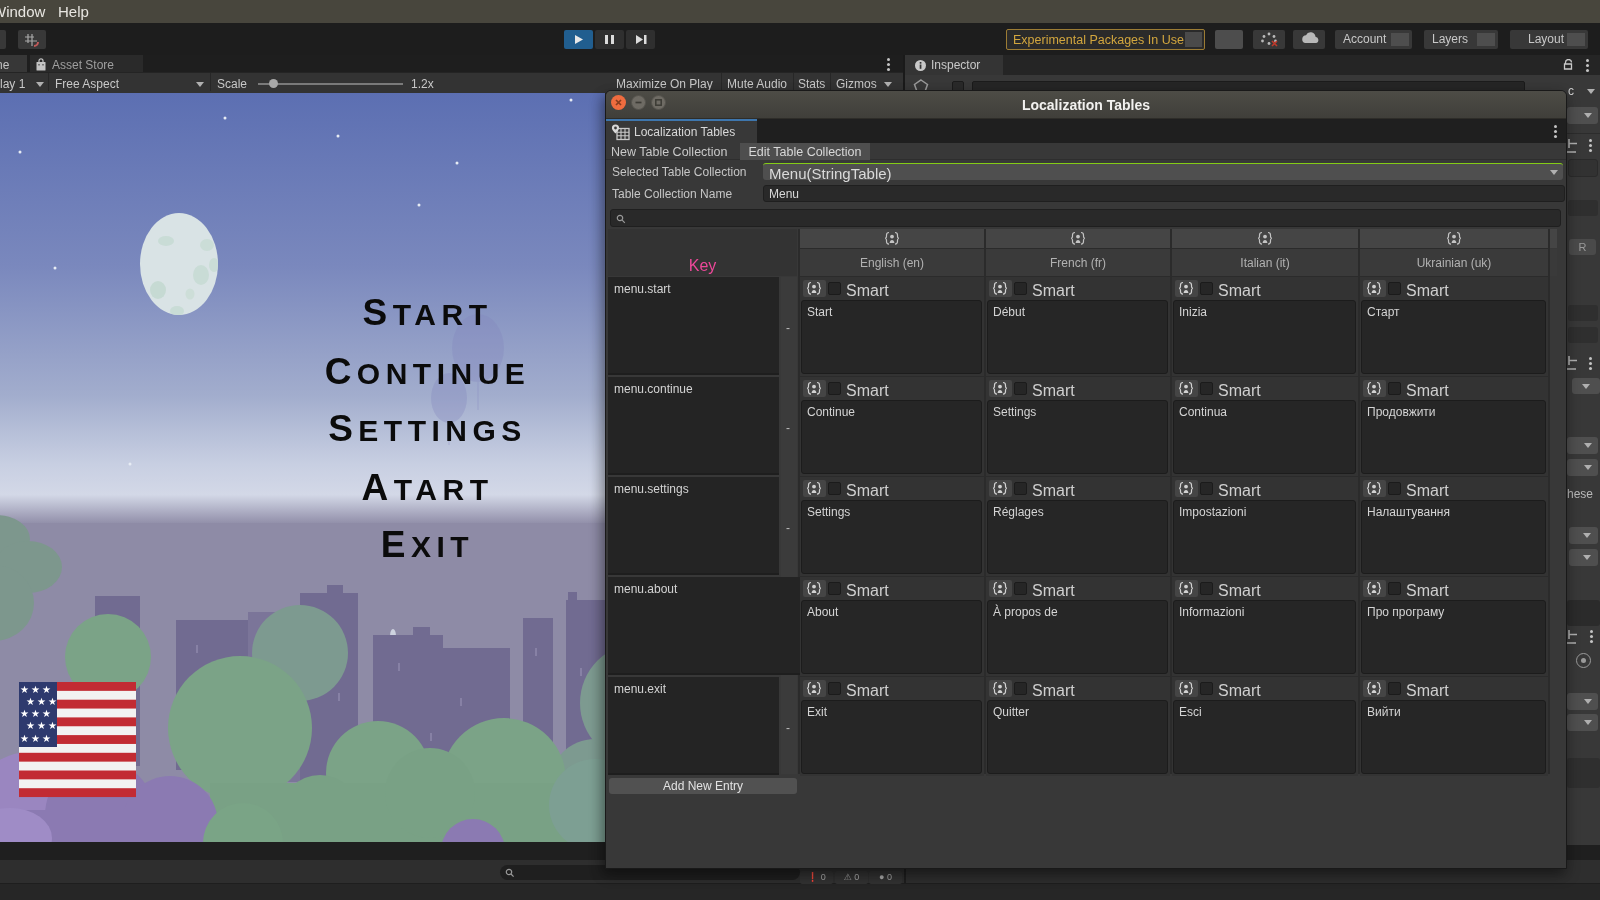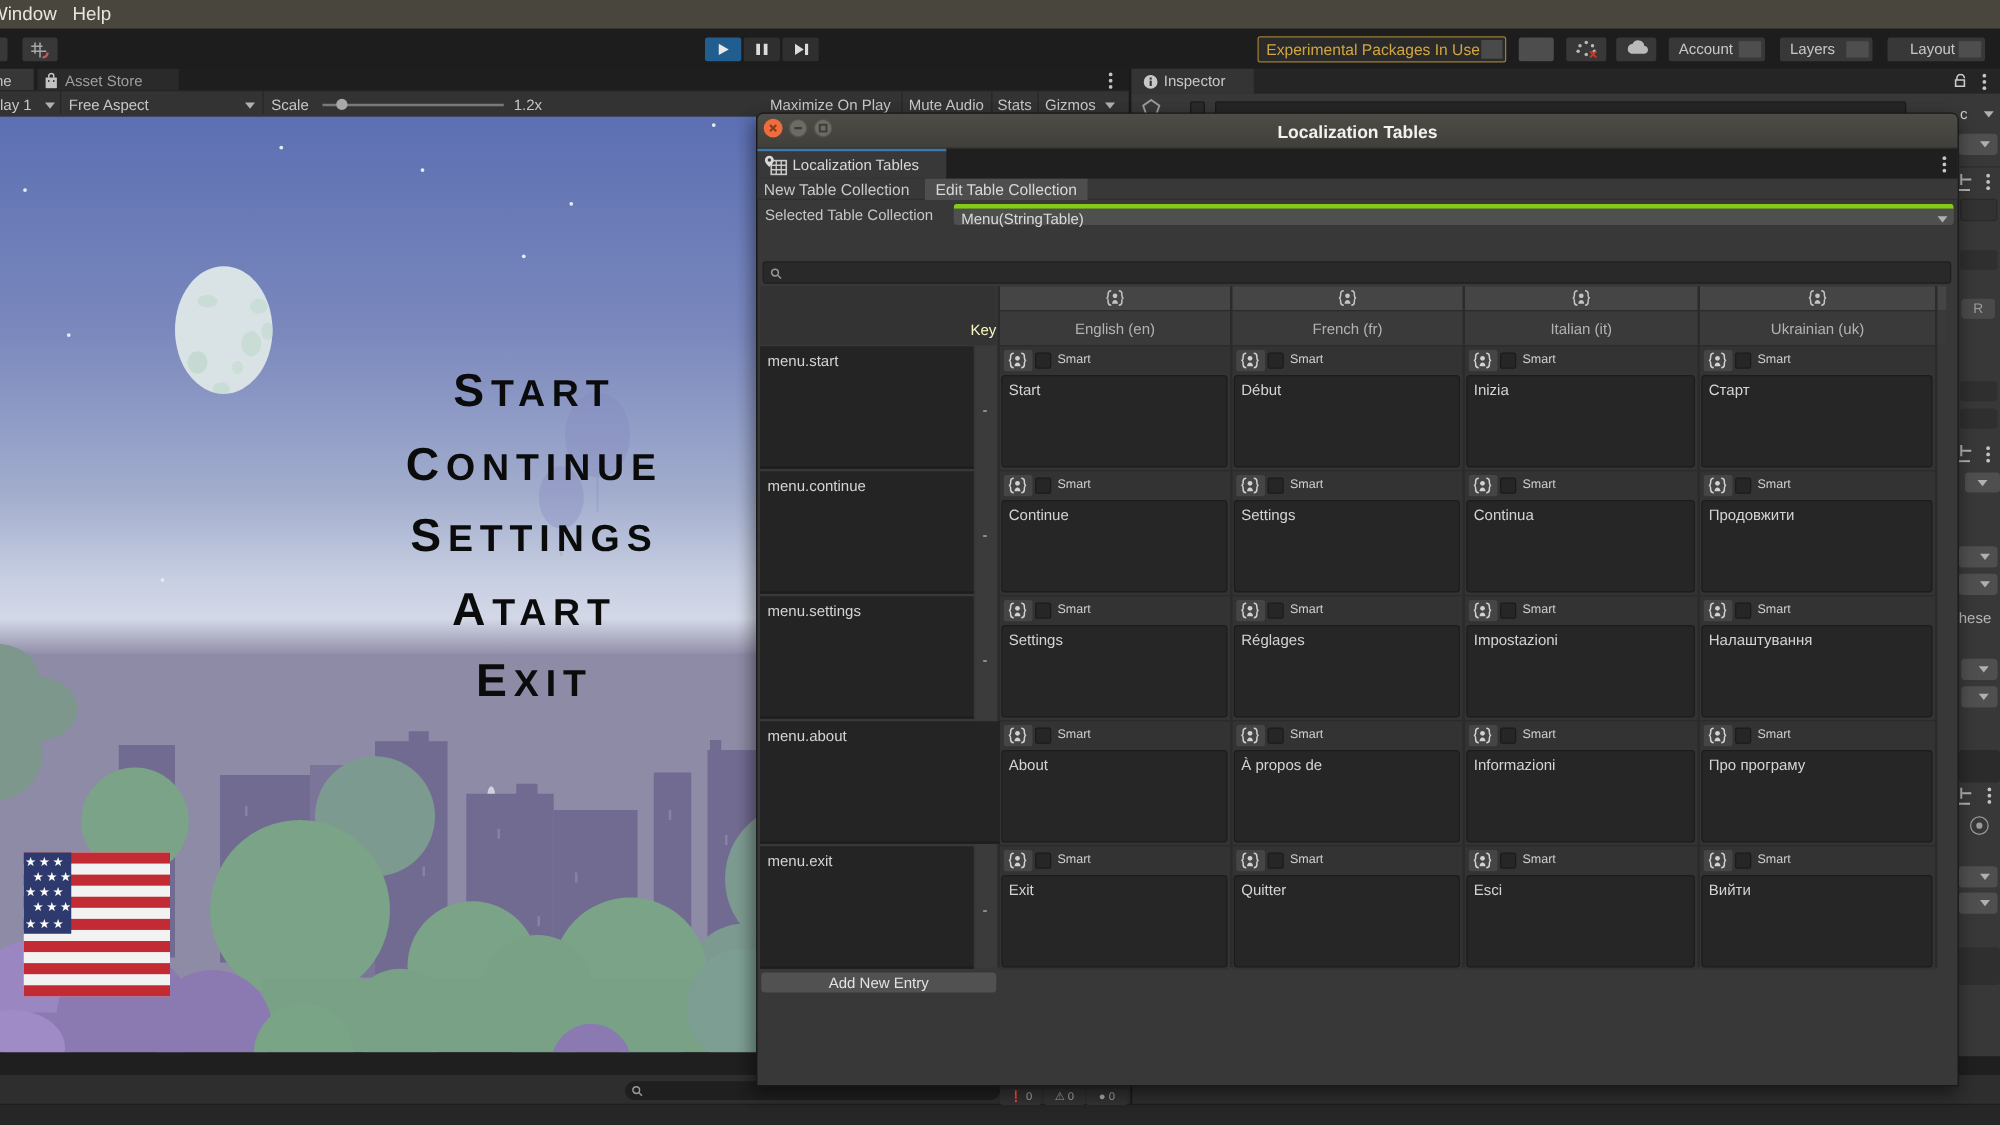--- a/index.html
+++ b/index.html
@@ -33,29 +33,29 @@
 
 .locwin { left:605px; top:90px; width:962px; height:779px; background:#383838; border:1px solid #191919; box-shadow:0 6px 14px rgba(0,0,0,0.3), -5px 5px 12px rgba(0,0,0,0.22); border-radius:6px 6px 0 0; }
 .titlebar { position:absolute; left:0; top:0; width:960px; height:28px; background:linear-gradient(#4d4c46,#403f3a); border-radius:5px 5px 0 0; border-bottom:1px solid #2e2d29; }
 .wbtn { position:absolute; top:4px; width:15px; height:15px; border-radius:50%; }
 .title-text { position:absolute; top:6px; width:100%; text-align:center; color:#f2f1ef; font-weight:700; font-size:14px; }
 .tabstrip { position:absolute; left:0; top:28px; width:960px; height:24px; background:#1f1f1f; }
 .loctab { position:absolute; left:0; top:0; width:151px; height:24px; background:#383838; border-top:2px solid #3e76ad; color:#d8d8d8; font-size:12px; }
 .btnrow { position:absolute; left:0; top:52px; width:960px; height:17px; background:#383838; border-bottom:1px solid #2e2e2e; color:#c9c9c9; font-size:12.5px; }
 .editbtn { position:absolute; left:134px; top:0; width:130px; height:17px; background:#4e4e4e; color:#d8d8d8; text-align:center; }
 .formrow { position:absolute; left:0; width:960px; height:22px; color:#c6c6c6; font-size:12px; }
-.dd { position:absolute; background:#4f4f4f; border-radius:3px; border-top:4px solid #84cc16; color:#dadada; font-size:12px; }
+.dd { position:absolute; background:#4f4f4f; border-radius:3px; border-top:1px solid #84cc16; color:#dadada; font-size:15px; }
 .tf { position:absolute; background:#292929; border:1px solid #1f1f1f; border-radius:3px; color:#d8d8d8; font-size:12px; }
 
 .thead { position:absolute; font-size:12px; color:#b2b2b2; }
 .keyhead { position:absolute; left:2px; top:138px; width:189px; height:47px; background:#333333; }
 .kcell { position:absolute; background:#242424; color:#d4d4d4; font-size:12px; }
 .gut { position:absolute; background:#3b3b3b; color:#bdbdbd; }
 .lcell { position:absolute; background:#333333; }
-.smart { position:absolute; color:#cfcfcf; font-size:10px; }
+.smart { position:absolute; color:#cfcfcf; font-size:16px; }
 .ta { position:absolute; background:#262626; border:1px solid #1c1c1c; border-radius:3px; color:#d4d4d4; font-size:12px; padding:4px 5px; }
 .icbtn { position:absolute; width:23px; height:17px; background:#454545; border-radius:2px; }
 .cb { position:absolute; width:13px; height:13px; background:#262626; border:1px solid #1b1b1b; border-radius:2px; }
 .addbtn { position:absolute; left:3px; width:188px; height:16px; background:#515151; border-radius:3px; color:#e2e2e2; font-size:12px; text-align:center; line-height:16px; }
 
 .kebab { position:absolute; width:3px; height:3px; border-radius:50%; background:#c4c4c4; box-shadow:0 5px 0 #c4c4c4, 0 10px 0 #c4c4c4; }
 .rstrip { left:1567px; top:75px; width:33px; height:770px; background:#383838; }
 </style>
 </head>
 <body>
@@ -410,29 +410,35 @@
     <span style="position:absolute;left:5px;top:2px;">New Table Collection</span>
     <div class="editbtn"><span style="position:relative;top:2px;">Edit Table Collection</span></div>
   </div>
   <div class="formrow" style="top:71px;">
     <span style="position:absolute;left:6px;top:3px;">Selected Table Collection</span>
     <div class="dd" style="left:157px;top:1px;width:800px;height:17px;">
           <span style="position:absolute;left:6px;top:1px;">Menu(StringTable)</span>
           <div class="tri-d" style="right:5px;top:6px;"></div>
         </div>
   </div>
+  <div class="formrow" style="top:93px;">
+    <span style="position:absolute;left:6px;top:3px;">Table Collection Name</span>
+    <div class="tf" style="left:157px;top:1px;width:802px;height:17px;">
+          <span style="position:absolute;left:5px;top:1px;">Menu</span>
+        </div>
+  </div>
   <div class="tf" style="left:4px;top:118px;width:951px;height:18px;">
     <svg class="abs" style="left:5px;top:4px;" width="10" height="10" viewBox="0 0 10 10">
           <circle cx="4" cy="4" r="2.7" fill="none" stroke="#9a9a9a" stroke-width="1.2"></circle>
           <path d="M6.2 6.2 L8.8 8.8" stroke="#9a9a9a" stroke-width="1.2"></path>
         </svg>
   </div>
 
   <div class="keyhead">
-        <span style="position:absolute;left:0;width:189px;top:28px;font-size:12px;color:#fef9c3;text-align:right;display:block;">Key</span>
+        <span style="position:absolute;left:0;width:189px;top:28px;font-size:16px;color:#ec4899;text-align:center;display:block;">Key</span>
       </div>
   <div id="theads">
 <div class="abs" style="left:192px;top:138px;width:752px;height:545px;background:#2b2b2b;"></div>
 <div class="abs" style="left:944px;top:138px;width:7px;height:19px;background:#454545;"></div>
 <div class="abs" style="left:944px;top:158px;width:7px;height:27px;background:#3a3a3a;"></div>
 <div class="abs" style="left:194px;top:138px;width:184px;height:19px;background:#454545;"></div>
 <div class="abs" style="left:194px;top:158px;width:184px;height:27px;background:#3a3a3a;"></div>
 <svg class="abs" style="left:279px;top:140px;" width="14" height="15" viewBox="0 0 14 15">
           <path d="M4 1.5 q-2.5 0 -2.5 2.5 v1.3 q0 1.6 -1.2 2 q1.2 0.4 1.2 2 v1.3 q0 2.5 2.5 2.5 M10 1.5 q2.5 0 2.5 2.5 v1.3 q0 1.6 1.2 2 q-1.2 0.4 -1.2 2 v1.3 q0 2.5 -2.5 2.5" fill="none" stroke="#c4c4c4" stroke-width="1.2"></path>
           <circle cx="7" cy="5.6" r="1.9" fill="#c4c4c4"></circle>

